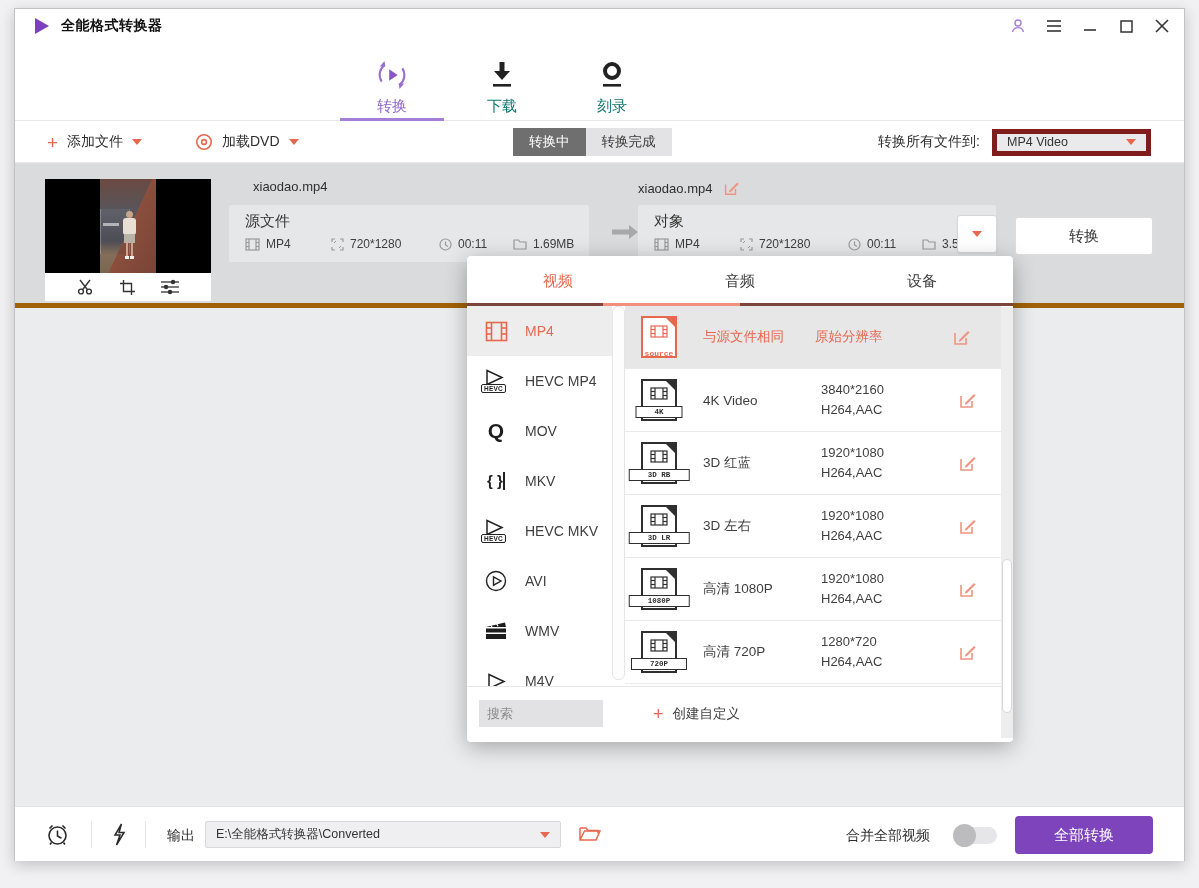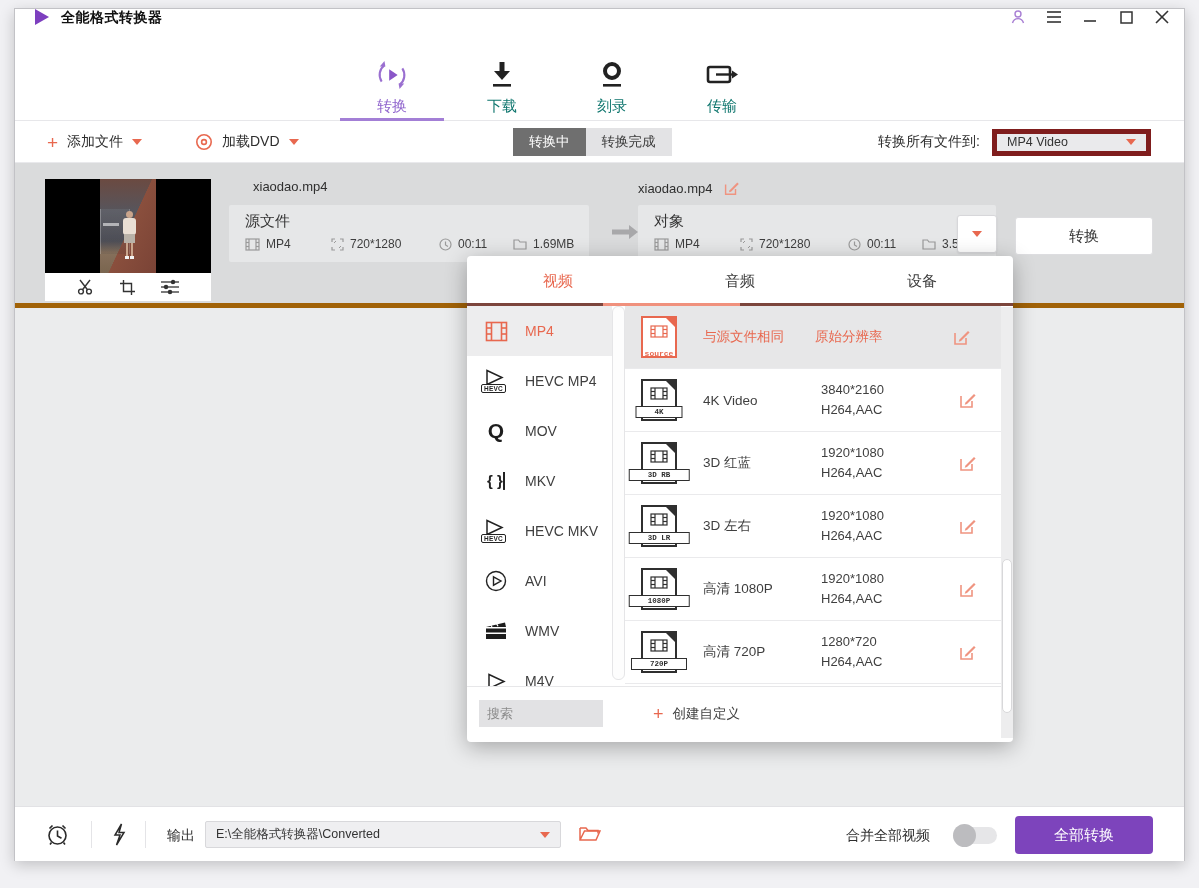--- a/index.html
+++ b/index.html
@@ -6,21 +6,21 @@
   html,body { width:1199px; height:888px; }
   body {
     position:relative; background:#f1f1f4; overflow:hidden;
     font-family:"Liberation Sans","DejaVu Sans",sans-serif; color:#333;
   }
   .window {
     position:absolute; left:14px; top:8px; width:1171px; height:853px;
     background:#fff; border:1px solid #c2c2c6; box-shadow:0 4px 14px rgba(0,0,0,.20);
   }
   
-  .titlebar { position:absolute; left:0; top:0; width:100%; height:34px; display:flex; align-items:flex-start; padding:0 14px;font-family:Liberation Serif, serif; }
+  .titlebar { position:absolute; left:0; top:0; width:100%; height:34px; display:flex; align-items:center; padding:17px 14px;font-family:Liberation Serif, serif; }
   .logo-tri { width:0; height:0; border-left:14px solid #7d3fbf; border-top:8px solid transparent; border-bottom:8px solid transparent; margin-left:6px; }
   .app-title { font-size:14px; font-weight:bold; color:#111; margin-left:12px; letter-spacing:.5px; }
   .tb-right { margin-left:auto; display:flex; align-items:center; gap:20px; }
   .tb-ic { width:16px; height:16px; display:flex; align-items:center; justify-content:center; cursor:default; }
   
   .nav { position:absolute; left:0; top:34px; width:100%; height:78px; border-bottom:1px solid #e7e7ea; }
   .nav-items { position:absolute; left:322px; top:8px; display:flex; }
   .nav-item { width:104px; margin:0 3px; display:flex; flex-direction:column; align-items:center; gap:6px; padding-top:8px; cursor:default; }
   .nav-item .lbl { font-size:15px; color:#0f766e; }
   .nav-item.active .lbl { color:#9065cd; }
@@ -180,28 +180,20 @@
         </svg>
         <span class="lbl">下载</span>
       </div>
       <div class="nav-item">
         <svg width="30" height="32" viewBox="0 0 30 32" fill="none">
           <circle cx="15" cy="12" r="7" stroke="#222" stroke-width="4"></circle>
           <rect x="6" y="25" width="18" height="2.6" fill="#222"></rect>
         </svg>
         <span class="lbl">刻录</span>
       </div>
-      <div class="nav-item">
-        <svg width="34" height="32" viewBox="0 0 34 32" fill="none">
-          <rect x="3" y="8" width="22" height="15" rx="2" stroke="#222" stroke-width="2.6"></rect>
-          <line x1="11" y1="15.5" x2="29" y2="15.5" stroke="#222" stroke-width="2.4"></line>
-          <path d="M27 11.5 l6 4 -6 4 z" fill="#222"></path>
-        </svg>
-        <span class="lbl">传输</span>
-      </div>
     </div>
     <div class="nav-underline"></div>
   </div>
 
   <div class="toolbar">
     <div class="tool-btn" style="left:32px">
       <span class="plus">+</span>
       <span>添加文件</span>
       <span class="caret"></span>
     </div>

